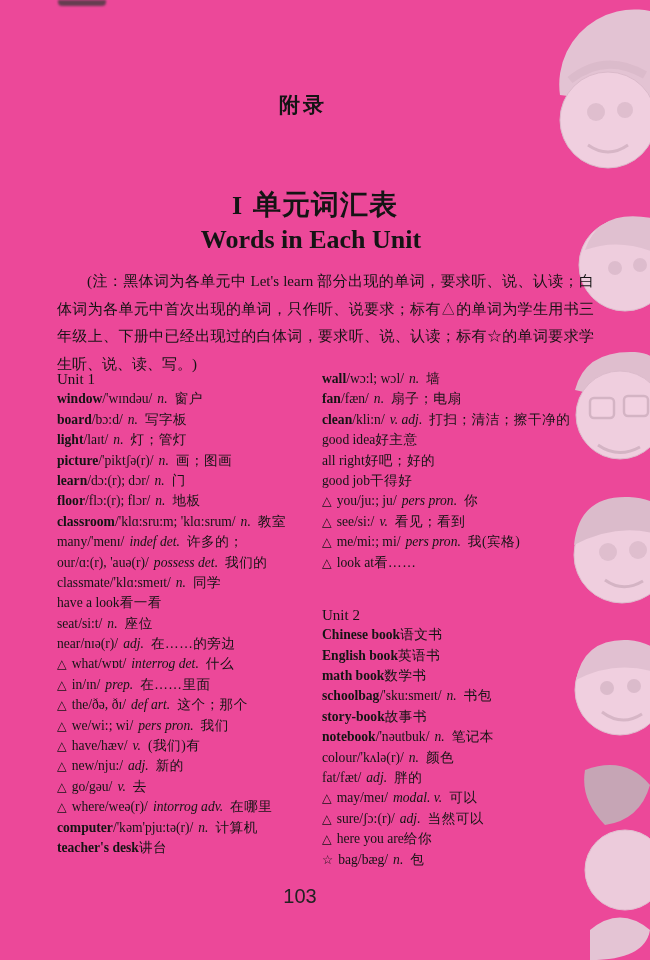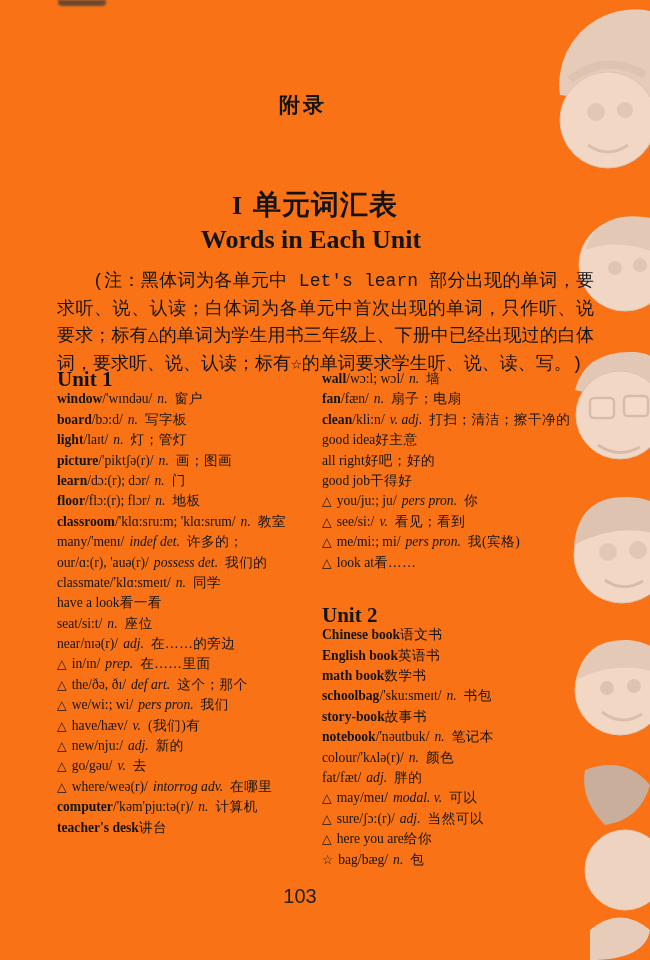--- a/index.html
+++ b/index.html
@@ -1,19 +1,19 @@
 <!DOCTYPE html>
 <html><head>
 <meta charset="utf-8">
 <style>
   html,body{margin:0;padding:0;}
   .page{
     position:relative;
     width:650px;height:960px;
-    background:#f97316;
+    background:#ec4899;
     overflow:hidden;
     font-family:"Liberation Serif","DejaVu Serif",serif;
     color:#141414;
   }
   .smudge{
     position:absolute;left:58px;top:0;width:48px;height:6px;
     background:#3a3a3a;border-radius:0 0 4px 4px;opacity:.75;
     filter:blur(1px);
   }
   .deco{position:absolute;top:0;right:0;pointer-events:none;}
@@ -27,32 +27,32 @@
     text-align:center;font-size:28px;font-weight:bold;margin:12px;
     letter-spacing:1px;
   }
   .section-title .num{font-family:"Liberation Serif",serif;font-weight:600;margin-right:10px;font-size:26px;}
   .section-subtitle{
     position:absolute;top:217px;left:0;width:606px;
     text-align:center;font-size:26px;font-weight:bold;margin:8px;
   }
   .note{
     position:absolute;top:268px;left:57px;width:537px;
-    font-size:18px;line-height:27.5px;
+    font-size:15px;line-height:27.5px;
     text-align:justify;text-indent:2em;margin:0;
-    font-family:Liberation Mono, monospace;
+    font-family:Liberation Serif, serif;
   }
   .col{
     position:absolute;top:369px;
     font-size:13.6px;line-height:20.4px;
   }
   .col-left{left:57px;width:263px;}
   .col-right{left:322px;width:275px;}
   .entry{white-space:nowrap;height:20.4px;}
-  .unit-heading{font-weight:bold;font-size:21px;}
+  .unit-heading{font-weight:normal;font-size:15px;}
   .col .unit-heading:not(:first-child){margin-top:32px;}
   .entry .marker{display:inline-block;margin-right:5px;font-size:12.5px;}
   .entry .word{}
   .entry .word.bold{font-weight:bold;}
   .entry .ph{margin-right:5px;font-family:"Liberation Serif","DejaVu Serif",serif;}
   .entry .pos{font-style:italic;margin-right:7px;}
   .entry .meaning{letter-spacing:.5px;}
   .page-number{
     position:absolute;top:885px;left:0;width:600px;
     text-align:center;font-size:20px;
@@ -125,20 +125,21 @@
       <div class="entry"><span class="word bold">picture</span><span class="ph">/'piktʃə(r)/</span><span class="pos">n.</span><span class="meaning">画；图画</span></div>
       <div class="entry"><span class="word bold">learn</span><span class="ph">/dɔ:(r); dɔr/</span><span class="pos">n.</span><span class="meaning">门</span></div>
       <div class="entry"><span class="word bold">floor</span><span class="ph">/flɔ:(r); flɔr/</span><span class="pos">n.</span><span class="meaning">地板</span></div>
       <div class="entry"><span class="word bold">classroom</span><span class="ph">/'klɑ:sru:m; 'klɑ:srum/</span><span class="pos">n.</span><span class="meaning">教室</span></div>
       <div class="entry"><span class="word">many</span><span class="ph">/'menɪ/</span><span class="pos">indef det.</span><span class="meaning">许多的；</span></div>
       <div class="entry"><span class="word">our</span><span class="ph">/ɑ:(r), 'auə(r)/</span><span class="pos">possess det.</span><span class="meaning">我们的</span></div>
       <div class="entry"><span class="word">classmate</span><span class="ph">/'klɑ:smeɪt/</span><span class="pos">n.</span><span class="meaning">同学</span></div>
       <div class="entry"><span class="word">have a look</span><span class="meaning">看一看</span></div>
       <div class="entry"><span class="word">seat</span><span class="ph">/si:t/</span><span class="pos">n.</span><span class="meaning">座位</span></div>
       <div class="entry"><span class="word">near</span><span class="ph">/nɪə(r)/</span><span class="pos">adj.</span><span class="meaning">在……的旁边</span></div>
+      <div class="entry"><span class="marker">△</span><span class="word">what</span><span class="ph">/wɒt/</span><span class="pos">interrog det.</span><span class="meaning">什么</span></div>
       <div class="entry"><span class="marker">△</span><span class="word">in</span><span class="ph">/ɪn/</span><span class="pos">prep.</span><span class="meaning">在……里面</span></div>
       <div class="entry"><span class="marker">△</span><span class="word">the</span><span class="ph">/ðə, ðɪ/</span><span class="pos">def art.</span><span class="meaning">这个；那个</span></div>
       <div class="entry"><span class="marker">△</span><span class="word">we</span><span class="ph">/wi:; wi/</span><span class="pos">pers pron.</span><span class="meaning">我们</span></div>
       <div class="entry"><span class="marker">△</span><span class="word">have</span><span class="ph">/hæv/</span><span class="pos">v.</span><span class="meaning">(我们)有</span></div>
       <div class="entry"><span class="marker">△</span><span class="word">new</span><span class="ph">/nju:/</span><span class="pos">adj.</span><span class="meaning">新的</span></div>
       <div class="entry"><span class="marker">△</span><span class="word">go</span><span class="ph">/gəu/</span><span class="pos">v.</span><span class="meaning">去</span></div>
       <div class="entry"><span class="marker">△</span><span class="word">where</span><span class="ph">/weə(r)/</span><span class="pos">intorrog adv.</span><span class="meaning">在哪里</span></div>
       <div class="entry"><span class="word bold">computer</span><span class="ph">/'kəm'pju:tə(r)/</span><span class="pos">n.</span><span class="meaning">计算机</span></div>
       <div class="entry"><span class="word bold">teacher's desk</span><span class="meaning">讲台</span></div>
     </div>

